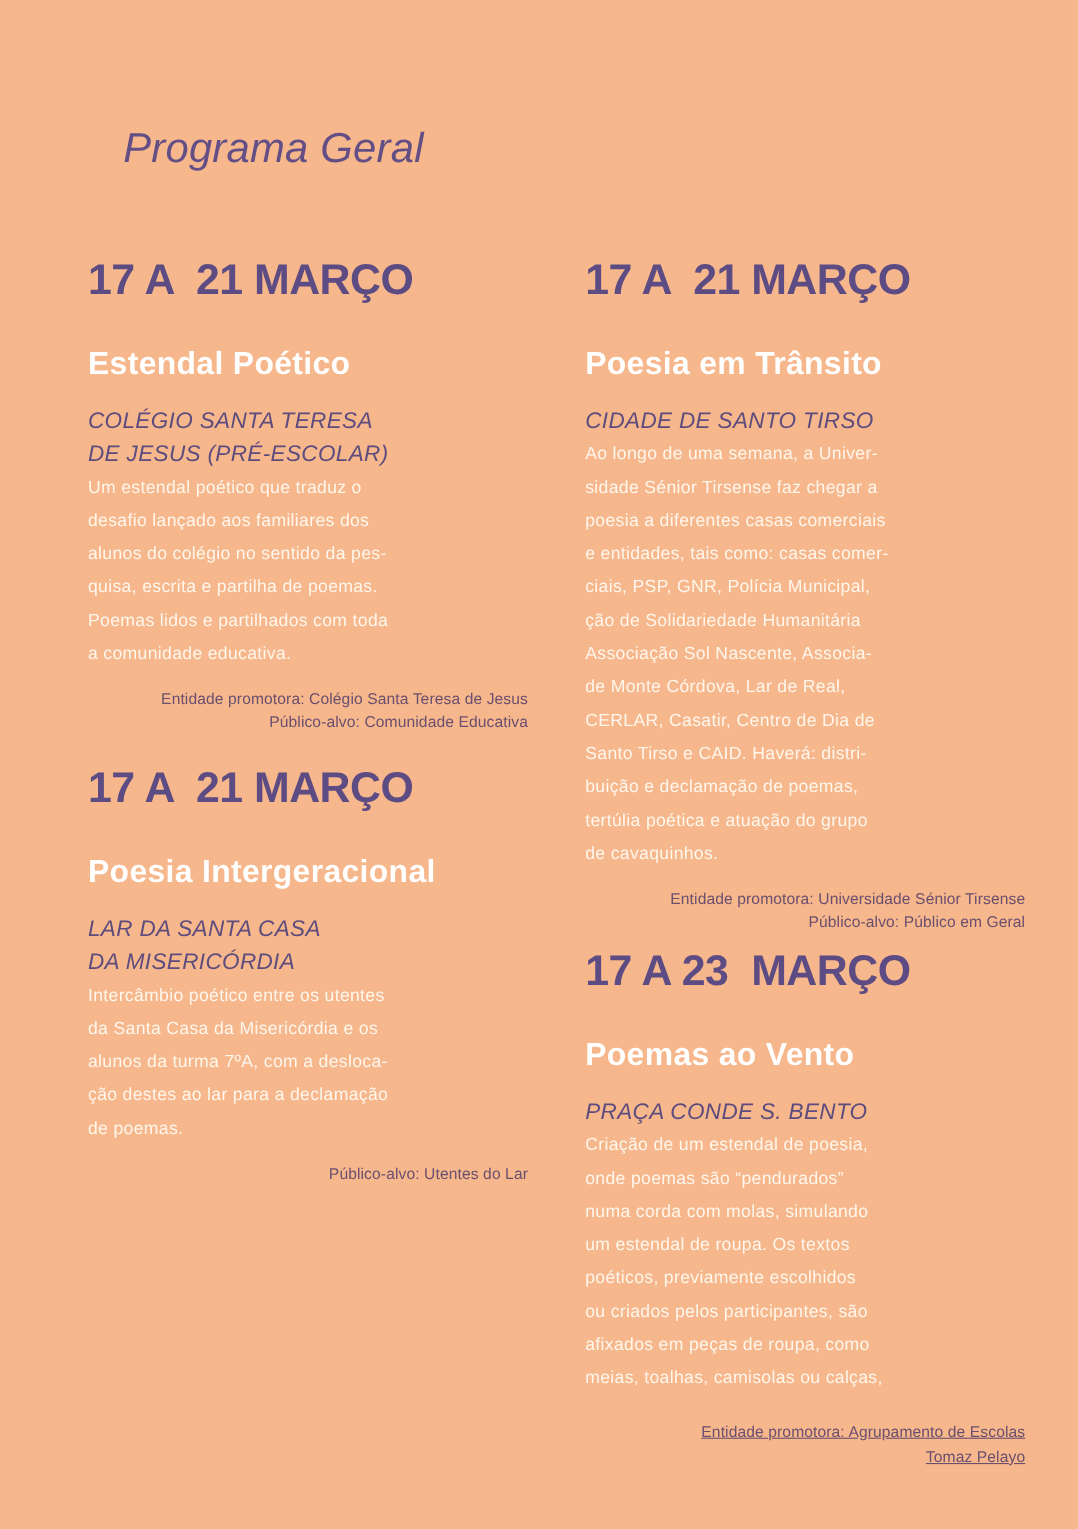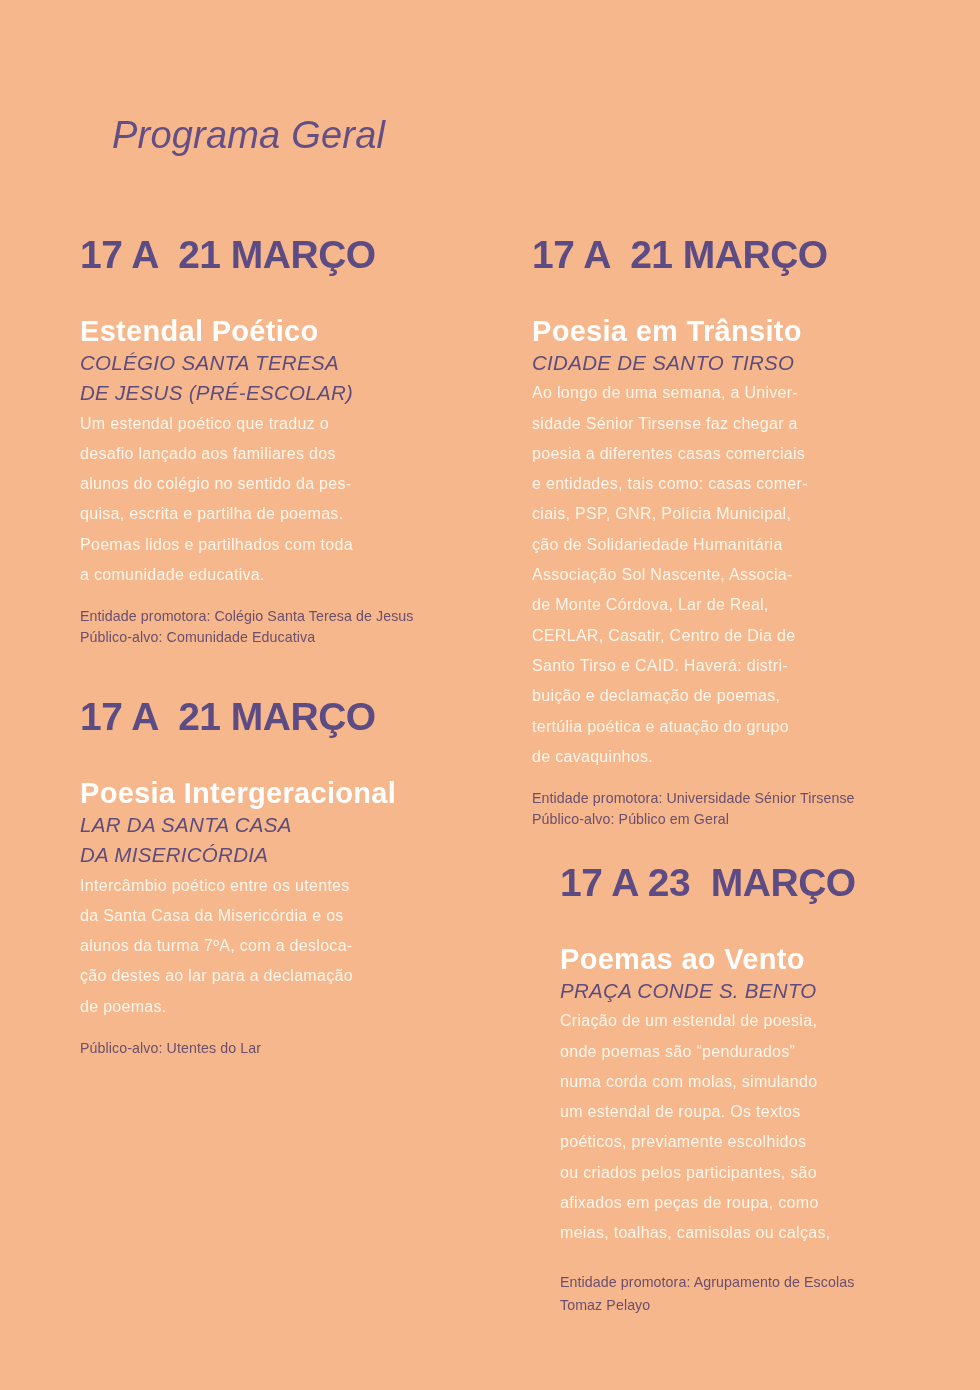--- a/index.html
+++ b/index.html
@@ -19,37 +19,37 @@
     font-size: 39px; font-weight: bold; color: #5d4c83;
     line-height: 34px; height: 34px; letter-spacing: -0.5px; white-space: pre;
   }
   .title {
     margin-top: 42px;
     font-size: 29px; font-weight: bold; color: #ffffff;
     line-height: 34px; height: 34px; letter-spacing: 0.3px; white-space: nowrap;
   }
   .venue {
     font-size: 20.5px; font-style: italic; color: #5d4c7d;
-    line-height: 30.3px; letter-spacing: 0.3px;
+    line-height: 30.3px; letter-spacing: 0.3px; margin-top: 20px;
   }
   .venue span, .desc span, .meta span { display: block; white-space: nowrap; }
   .desc {
     font-size: 16px; color: #fff6ec;
     line-height: 30.3px; letter-spacing: 0.3px;
   }
   .meta {
     margin-top: 16px;
     font-size: 14.2px; color: #6b4f6e;
-    line-height: 20.5px; letter-spacing: 0.1px;
+    line-height: 20.5px; letter-spacing: 0.1px; text-align: right;
   }
   .meta.spaced { line-height: 23px; }
   #ev1 { left: 80px; top: 238px; }
   #ev2 { left: 80px; top: 700px; }
   #ev3 { left: 532px; top: 238px; }
-  #ev4 { left: 560px; top: 866px; }
+  #ev4 { left: 532px; top: 866px; }
 </style>
 </head>
 <body>
 
 <h1 class="page-title">Programa Geral</h1>
 
 <div class="event" id="ev1">
   <div class="date">17 A  21 MARÇO</div>
   <div class="title">Estendal Poético</div>
   <div class="venue">
@@ -125,17 +125,17 @@
   <div class="desc">
     <span>Criação de um estendal de poesia,</span>
     <span>onde poemas são “pendurados”</span>
     <span>numa corda com molas, simulando</span>
     <span>um estendal de roupa. Os textos</span>
     <span>poéticos, previamente escolhidos</span>
     <span>ou criados pelos participantes, são</span>
     <span>afixados em peças de roupa, como</span>
     <span>meias, toalhas, camisolas ou calças,</span>
   </div>
-  <div class="meta spaced" style="margin-top:22px;">
+  <div class="meta spaced" style="margin-top:22px;text-decoration:underline;">
     <span>Entidade promotora: Agrupamento de Escolas</span>
     <span>Tomaz Pelayo</span>
   </div>
 </div>
 
 </body></html>

